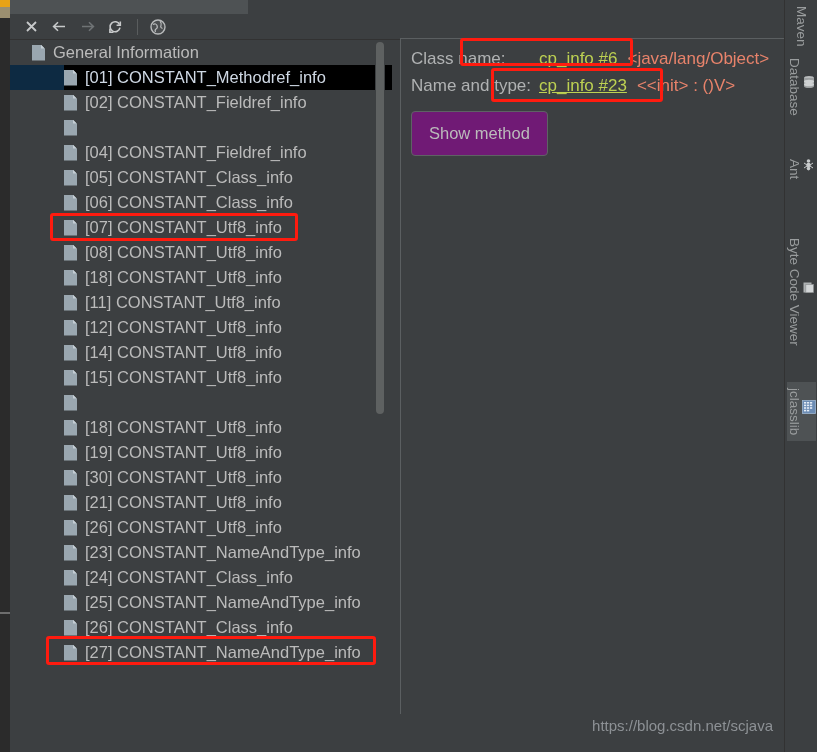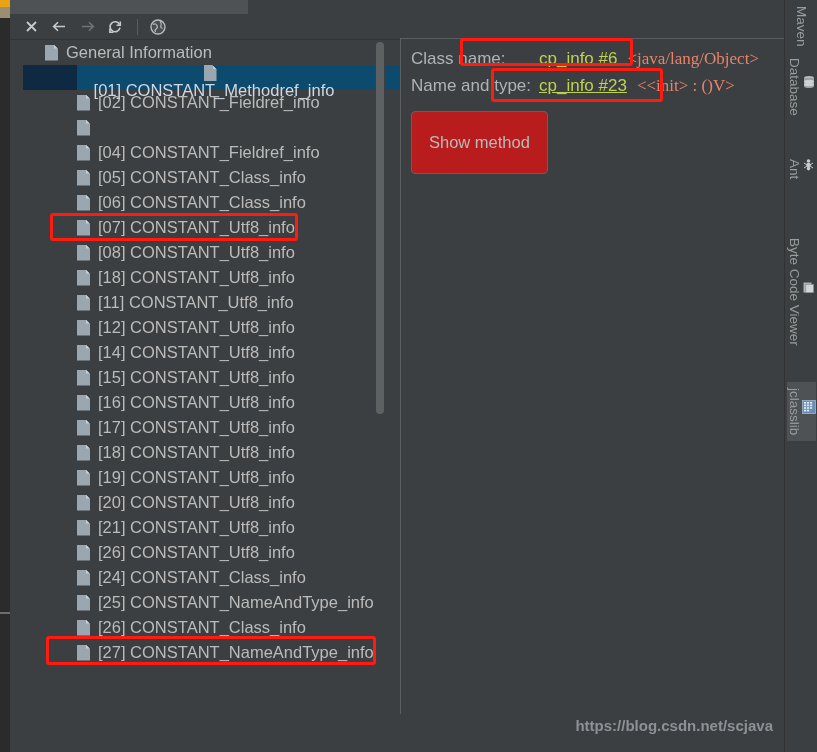--- a/index.html
+++ b/index.html
@@ -58,36 +58,34 @@
   .tb-sep {
     width: 1px; height: 16px; background: #5a5d5e; margin: 0 7px;
   }
 
   
   .tree-panel {
     position: absolute; left: 10px; top: 40px;
     width: 382px; height: 712px;
     background: #3c3f41;
     overflow: hidden;
-    margin-left: 13px;
   }
   .tree-row {
     position: relative;
     height: 25px;
     display: flex; align-items: center;
     font-size: 16.5px;
     color: #bbbbbb;
     white-space: nowrap;
   }
   .tree-row .indent-0 { width: 22px; flex: none; }
   .tree-row .indent-1 { width: 54px; flex: none; }
   .tree-row.sel {
-    background: #0c4a6e;
+    background: #000000;
     color: #cfd8e4;
-    flex-direction: column;
   }
   .tree-row .twisty {
     position: absolute; left: 10px; top: 8px;
     width: 0; height: 0;
     border-left: 6px solid transparent;
     border-right: 6px solid transparent;
     border-top: 8px solid #afb1b3;
   }
   .icon-doc {
     position: relative; width: 13px; height: 16px; flex: none;
@@ -146,29 +144,29 @@
     white-space: nowrap;
   }
   .det-label { color: #b0b2b3; flex: none; }
   .det-label.w1 { width: 128px; }
   .det-label.w2 { width: 128px; }
   .det-link {
     color: #bdd152; text-decoration: underline;
     flex: none; margin-right: 10px;
   }
   .det-link.nounder { text-decoration: none; }
-  .det-val { color: #e8836b; font-family: Liberation Serif, serif; }
+  .det-val { color: #e8836b; }
   .show-btn {
     margin-top: 8px;
     display: inline-block;
-    background: #b91c1c;
+    background: #701a75;
     color: #bbbbbb;
     border: 1px solid #5e6264;
     border-radius: 4px;
-    padding: 21px 17px;
+    padding: 12px 17px;
     font-size: 16.5px;
     text-align: right;
   }
 
   
   .right-bar {
     position: absolute; right: 0; top: 0;
     width: 32px; height: 752px;
     background: #3c3f41;
     border-left: 1px solid #323232;
@@ -190,21 +188,21 @@
     position: absolute;
     border: 3px solid #ff1b0f;
     border-radius: 3px;
     box-sizing: border-box;
     pointer-events: none;
   }
 
   
   .watermark {
     position: absolute; right: 44px; bottom: 18px;
-    color: #8d9195; font-size: 15px; font-weight: bold;
+    color: #8d9195; font-size: 15px;
   }
 
   .ico-svg { display: block; }
 </style>
 </head>
 <body>
 
 <div id="app">
 
   <div class="gutter-strip">
@@ -318,51 +316,50 @@
         <span>[14] CONSTANT_Utf8_info</span>
       </div>
       <div class="tree-row">
         <span class="indent-1"></span>
         <span class="icon-doc"></span>
         <span>[15] CONSTANT_Utf8_info</span>
       </div>
       <div class="tree-row">
         <span class="indent-1"></span>
         <span class="icon-doc"></span>
-        <span>[16] CONSTANT_Utf8_info</span>
-      </div>
-      <div class="tree-row">
-        <span class="indent-1"></span>
-        <span class="icon-doc"></span>
-        <span>[17] CONSTANT_Utf8_info</span>
       </div>
       <div class="tree-row">
         <span class="indent-1"></span>
         <span class="icon-doc"></span>
         <span>[18] CONSTANT_Utf8_info</span>
       </div>
       <div class="tree-row">
         <span class="indent-1"></span>
         <span class="icon-doc"></span>
         <span>[19] CONSTANT_Utf8_info</span>
       </div>
       <div class="tree-row">
         <span class="indent-1"></span>
         <span class="icon-doc"></span>
-        <span>[20] CONSTANT_Utf8_info</span>
+        <span>[30] CONSTANT_Utf8_info</span>
       </div>
       <div class="tree-row">
         <span class="indent-1"></span>
         <span class="icon-doc"></span>
         <span>[21] CONSTANT_Utf8_info</span>
       </div>
       <div class="tree-row">
         <span class="indent-1"></span>
         <span class="icon-doc"></span>
         <span>[26] CONSTANT_Utf8_info</span>
+      </div>
+      <div class="tree-row">
+        <span class="indent-1"></span>
+        <span class="icon-doc"></span>
+        <span>[23] CONSTANT_NameAndType_info</span>
       </div>
       <div class="tree-row">
         <span class="indent-1"></span>
         <span class="icon-doc"></span>
         <span>[24] CONSTANT_Class_info</span>
       </div>
       <div class="tree-row">
         <span class="indent-1"></span>
         <span class="icon-doc"></span>
         <span>[25] CONSTANT_NameAndType_info</span>

